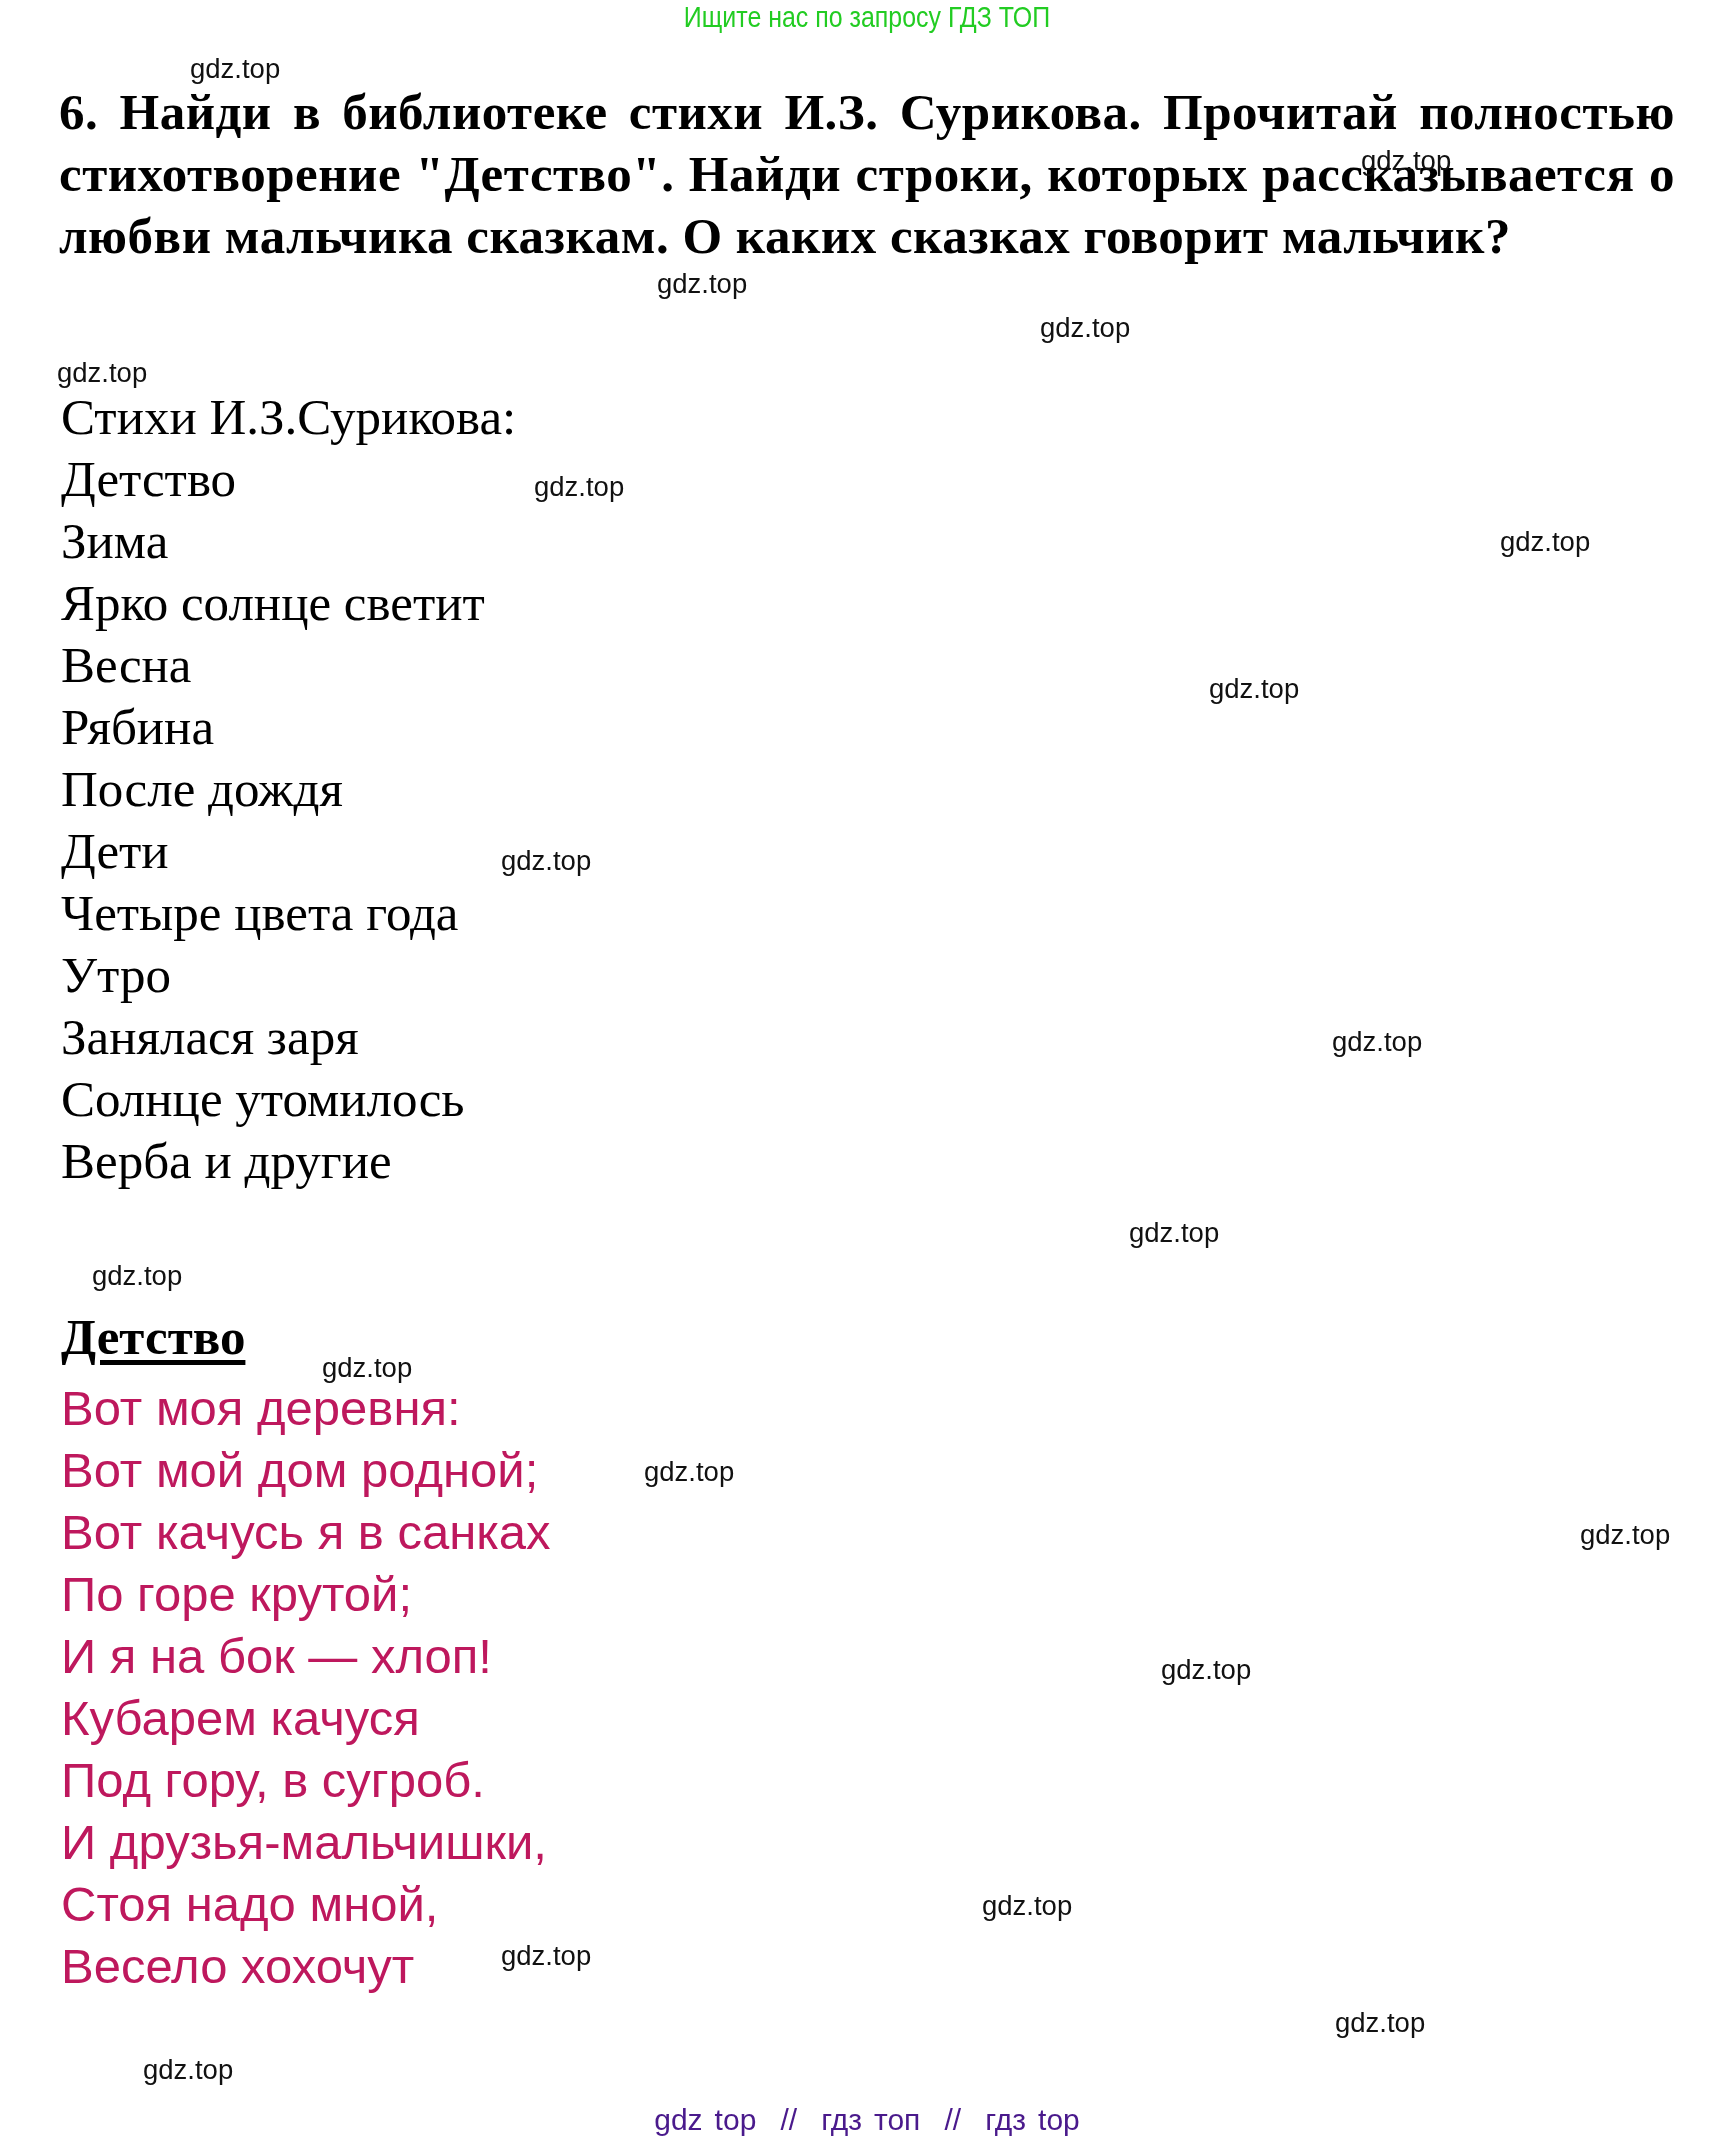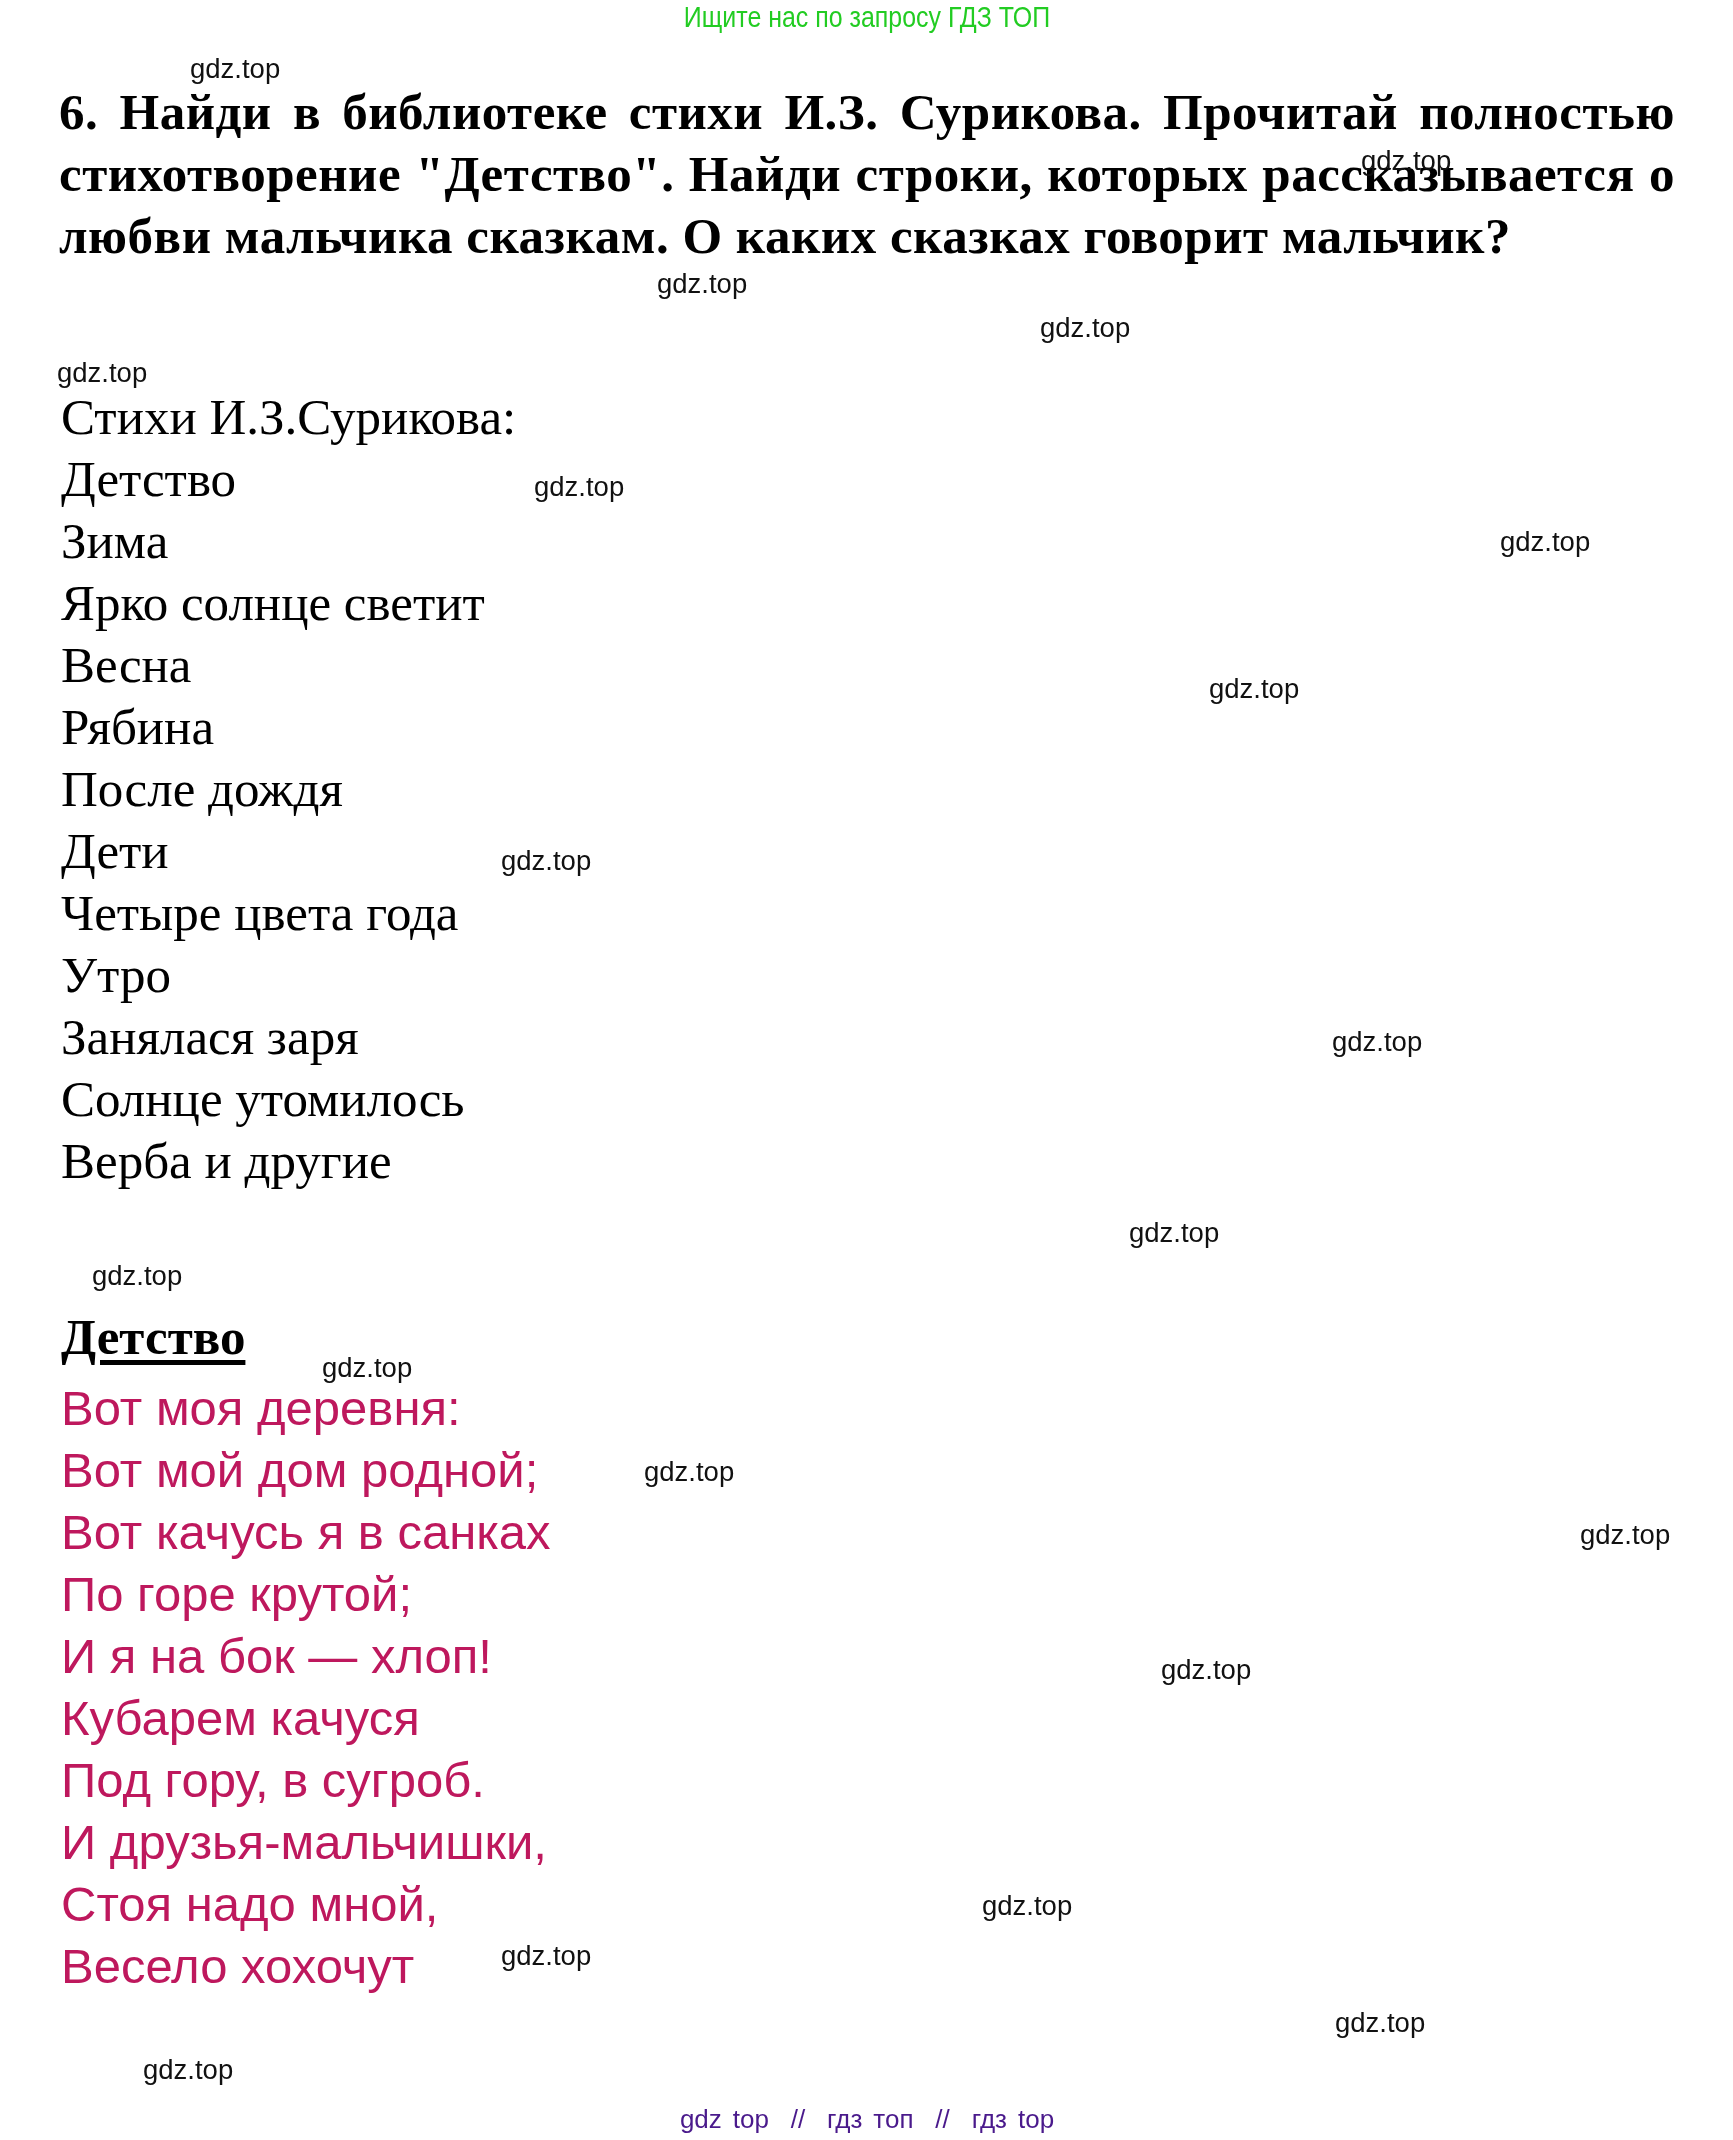--- a/index.html
+++ b/index.html
@@ -31,21 +31,21 @@
       position: absolute; left: 61px; top: 1377px;
       font-family: Liberation Sans, sans-serif; font-size: 49px; line-height: 62px; color: #be185d;
     }
     .poem div { white-space: nowrap; }
     .wm {
       position: absolute; font-family: "Liberation Sans", sans-serif; font-size: 27.5px;
       line-height: 31px; color: #111; white-space: nowrap;
     }
     .footer {
       position: absolute; left: 0; top: 2101px; width: 1734px; text-align: center;
-      font-family: "Liberation Sans", sans-serif; font-size: 26px; line-height: 37px;
+      font-family: "Liberation Sans", sans-serif; font-size: 30px; line-height: 37px;
       color: #4a1a8c; word-spacing: 3.7px;
     }
   </style>
 </head>
 <body>
 
 <div class="top-banner">Ищите нас по запросу ГДЗ ТОП</div>
 
 <div class="task">6. Найди в библиотеке стихи И.З. Сурикова. Прочитай полностью стихотворение "Детство". Найди строки, которых рассказывается о любви мальчика сказкам. О каких сказках говорит мальчик?</div>
 

